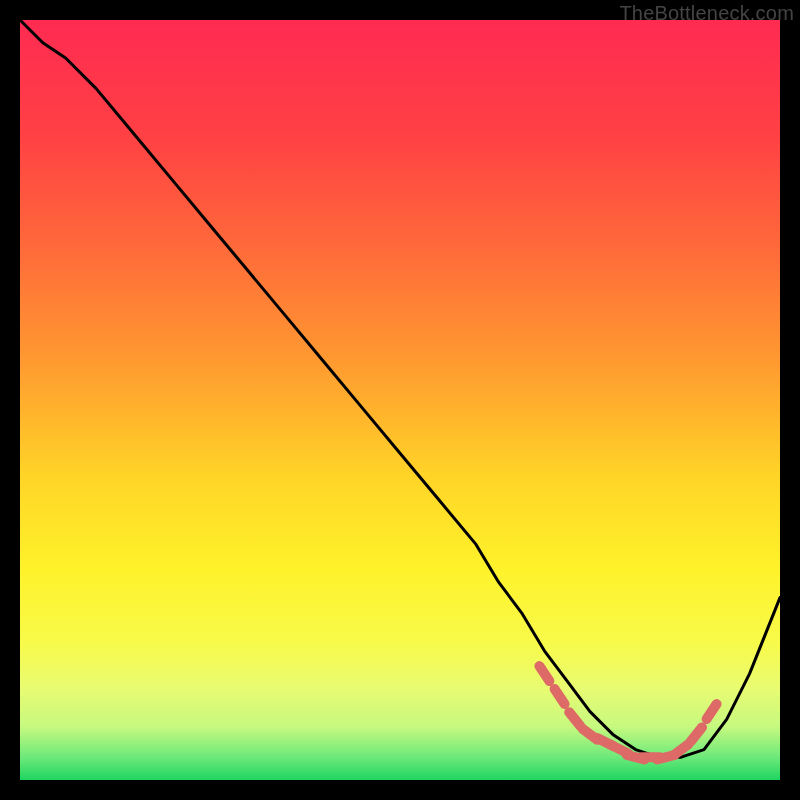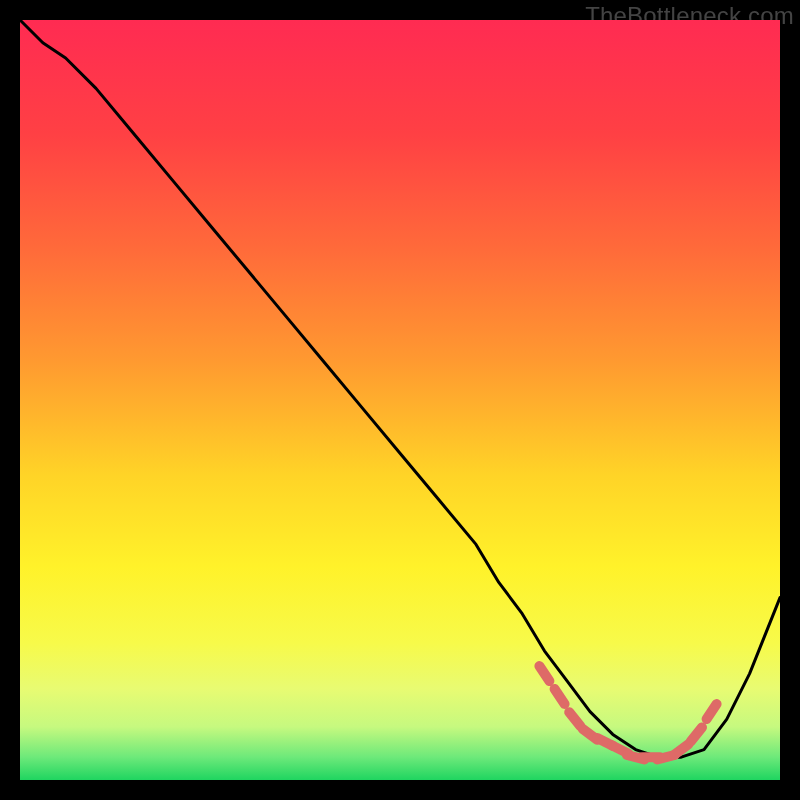--- a/index.html
+++ b/index.html
@@ -30,21 +30,21 @@
     left: 0;
     top: 0;
     width: 100%;
     height: 100%;
   }
   .watermark {
     position: absolute;
     top: 2px;
     right: 6px;
     font-family: Arial, Helvetica, sans-serif;
-    font-size: 24px;
+    font-size: 20px;
     color: #444;
     font-weight: 500;
     letter-spacing: 0.2px;
   }
 </style>
 </head>
 <body>
 
 <div class="chart-container">
   <div class="watermark">TheBottleneck.com</div>

